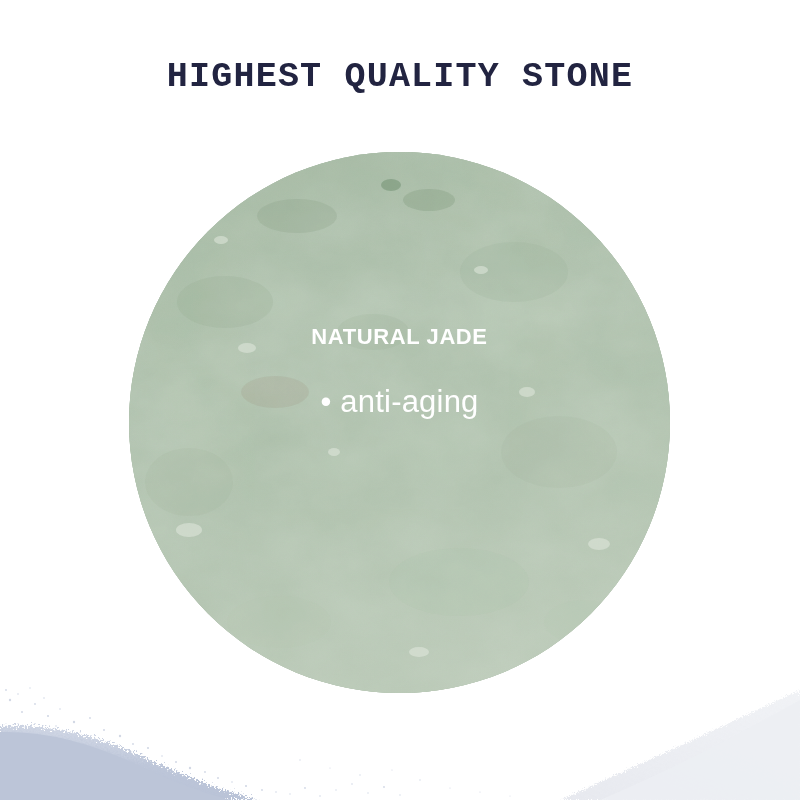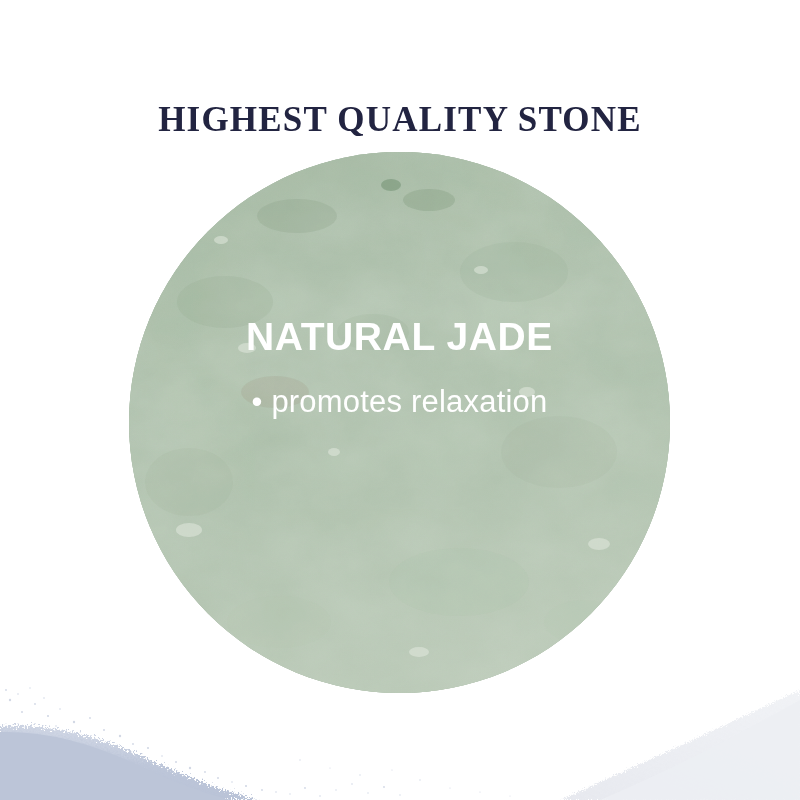--- a/index.html
+++ b/index.html
@@ -32,28 +32,27 @@
     pointer-events: none;
   }
 
   
   #headline {
     position: absolute;
     left: 0;
     top: 56px;
     width: 800px;
     text-align: center;
-    font-family: Liberation Serif, serif;
+    font-family: Liberation Mono, monospace;
     font-weight: bold;
     font-size: 35px;
     letter-spacing: 1.2px;
     color: #222441;
     line-height: 42px;
     white-space: nowrap;
-    margin-top: 43px;
   }
 
   
   #stone-wrap {
     position: absolute;
     left: 129px;
     top: 152px;
     width: 541px;
     height: 541px;
   }
@@ -86,21 +85,21 @@
     align-items: center;
     justify-content: flex-start;
     padding-top: 165px;
     box-sizing: border-box;
     text-align: center;
   }
 
   #stone-title {
     font-family: "Liberation Sans", sans-serif;
     font-weight: bold;
-    font-size: 39px;
+    font-size: 22px;
     letter-spacing: 0.6px;
     color: #ffffff;
     line-height: 40px;
     white-space: nowrap;
     margin-bottom: 22px;
   }
 
   .benefit-line {
     font-family: "Liberation Sans", sans-serif;
     font-weight: normal;
@@ -269,22 +268,22 @@
           <ellipse cx="398" cy="240" rx="8" ry="5"></ellipse>
           <ellipse cx="290" cy="500" rx="10" ry="5"></ellipse>
           <ellipse cx="92" cy="88" rx="7" ry="4"></ellipse>
         </g>
       </svg>
     </div>
 
     <div id="stone-text">
       <div id="stone-title">NATURAL JADE</div>
 
+
       <div class="benefit-line">
         <span class="benefit-bullet">•</span>
-        <span>promotes relaxation</span>
+        <span>anti-aging</span>
       </div>
-
 
     </div>
   </div>
 
 </div>
 
 </body></html>

